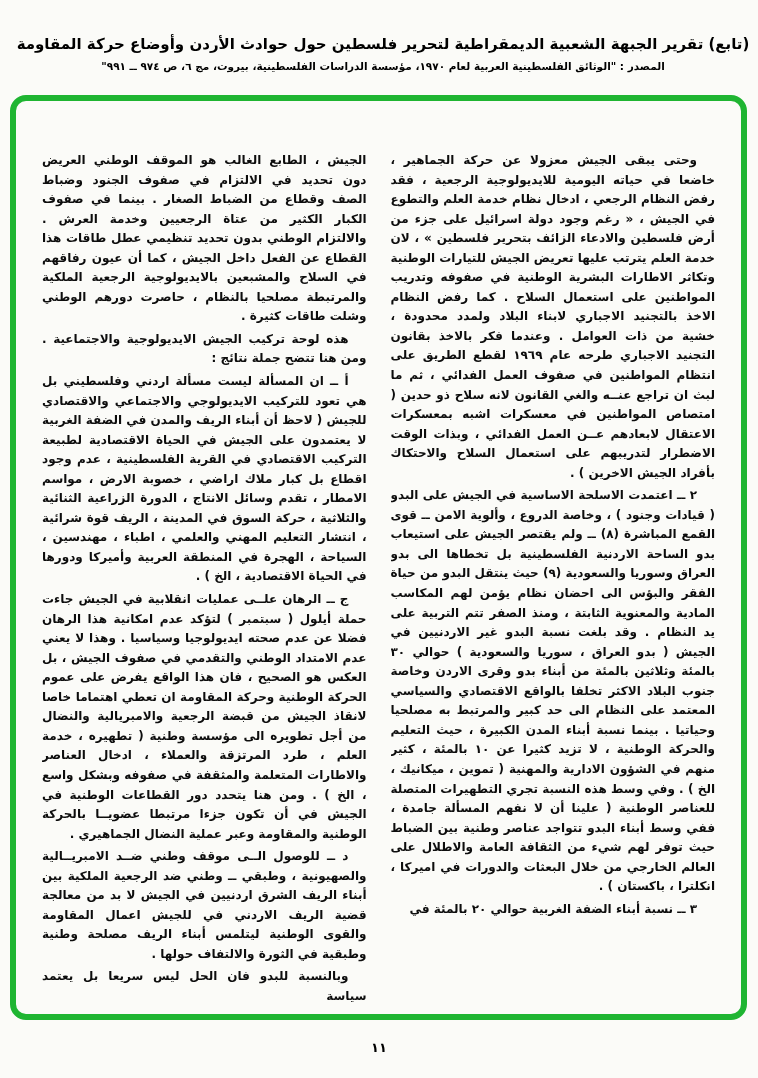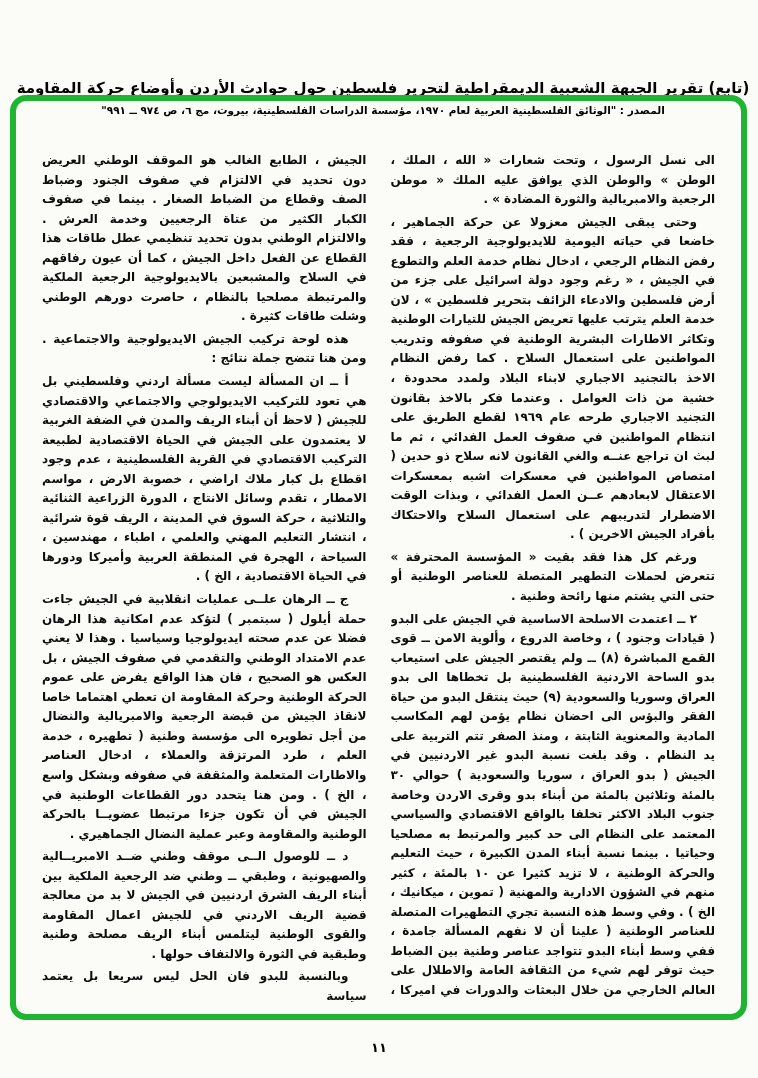--- a/index.html
+++ b/index.html
@@ -17,21 +17,20 @@
     width: 758px;
     height: 1078px;
     direction: rtl;
   }
   .header {
     position: absolute;
     top: 34px;
     left: 14px;
     right: 6px;
     text-align: center;
-    margin-top: 44px;
   }
   .doc-title {
     font-size: 15px;
     font-weight: bold;
     letter-spacing: 0;
     line-height: 1.35;
     color: #000;
   }
   .doc-source {
     margin-top: 6px;
@@ -97,23 +96,21 @@
 
   <div class="header">
     <div class="doc-title">(تابع) تقرير الجبهة الشعبية الديمقراطية لتحرير فلسطين حول حوادث الأردن وأوضاع حركة المقاومة</div>
     <div class="doc-source">المصدر : "الوثائق الفلسطينية العربية لعام ١٩٧٠، مؤسسة الدراسات الفلسطينية، بيروت، مج ٦، ص ٩٧٤ ــ ٩٩١"</div>
   </div>
 
   <div class="green-frame">
     <div class="columns">
 
       <div class="col">
-        <p class="para">الى نسل الرسول ، وتحت شعارات « الله ، الملك ، الوطن » والوطن الذي يوافق عليه الملك « موطن الرجعية والامبريالية والثورة المضادة » .</p>
         <p class="para indent">وحتى يبقى الجيش معزولا عن حركة الجماهير ، خاضعا في حياته اليومية للايديولوجية الرجعية ، فقد رفض النظام الرجعي ، ادخال نظام خدمة العلم والتطوع في الجيش ، « رغم وجود دولة اسرائيل على جزء من أرض فلسطين والادعاء الزائف بتحرير فلسطين » ، لان خدمة العلم يترتب عليها تعريض الجيش للتيارات الوطنية وتكاثر الاطارات البشرية الوطنية في صفوفه وتدريب المواطنين على استعمال السلاح . كما رفض النظام الاخذ بالتجنيد الاجباري لابناء البلاد ولمدد محدودة ، خشية من ذات العوامل . وعندما فكر بالاخذ بقانون التجنيد الاجباري طرحه عام ١٩٦٩ لقطع الطريق على انتظام المواطنين في صفوف العمل الفدائي ، ثم ما لبث ان تراجع عنــه والغي القانون لانه سلاح ذو حدين ( امتصاص المواطنين في معسكرات اشبه بمعسكرات الاعتقال لابعادهم عــن العمل الفدائي ، وبذات الوقت الاضطرار لتدريبهم على استعمال السلاح والاحتكاك بأفراد الجيش الاخرين ) .</p>
-        <p class="para indent">ورغم كل هذا فقد بقيت « المؤسسة المحترفة » تتعرض لحملات التطهير المتصلة للعناصر الوطنية أو حتى التي يشتم منها رائحة وطنية .</p>
         <p class="para indent">٢ ــ اعتمدت الاسلحة الاساسية في الجيش على البدو ( قيادات وجنود ) ، وخاصة الدروع ، وألوية الامن ــ قوى القمع المباشرة (٨) ــ ولم يقتصر الجيش على استيعاب بدو الساحة الاردنية الفلسطينية بل تخطاها الى بدو العراق وسوريا والسعودية (٩) حيث ينتقل البدو من حياة الفقر والبؤس الى احضان نظام يؤمن لهم المكاسب المادية والمعنوية الثابتة ، ومنذ الصفر تتم التربية على يد النظام . وقد بلغت نسبة البدو غير الاردنيين في الجيش ( بدو العراق ، سوريا والسعودية ) حوالي ٣٠ بالمئة وثلاثين بالمئة من أبناء بدو وقرى الاردن وخاصة جنوب البلاد الاكثر تخلفا بالواقع الاقتصادي والسياسي المعتمد على النظام الى حد كبير والمرتبط به مصلحيا وحياتيا . بينما نسبة أبناء المدن الكبيرة ، حيث التعليم والحركة الوطنية ، لا تزيد كثيرا عن ١٠ بالمئة ، كثير منهم في الشؤون الادارية والمهنية ( تموين ، ميكانيك ، الخ ) . وفي وسط هذه النسبة تجري التطهيرات المتصلة للعناصر الوطنية ( علينا أن لا نفهم المسألة جامدة ، ففي وسط أبناء البدو تتواجد عناصر وطنية بين الضباط حيث توفر لهم شيء من الثقافة العامة والاطلال على العالم الخارجي من خلال البعثات والدورات في اميركا ، انكلترا ، باكستان ) .</p>
         <p class="para indent">٣ ــ نسبة أبناء الضفة الغربية حوالي ٢٠ بالمئة في</p>
       </div>
 
       <div class="col">
         <p class="para">الجيش ، الطابع الغالب هو الموقف الوطني العريض دون تحديد في الالتزام في صفوف الجنود وضباط الصف وقطاع من الضباط الصغار . بينما في صفوف الكبار الكثير من عتاة الرجعيين وخدمة العرش . والالتزام الوطني بدون تحديد تنظيمي عطل طاقات هذا القطاع عن الفعل داخل الجيش ، كما أن عيون رفاقهم في السلاح والمشبعين بالايديولوجية الرجعية الملكية والمرتبطة مصلحيا بالنظام ، حاصرت دورهم الوطني وشلت طاقات كثيرة .</p>
         <p class="para indent">هذه لوحة تركيب الجيش الايديولوجية والاجتماعية . ومن هنا تتضح جملة نتائج :</p>
         <p class="para indent">أ ــ ان المسألة ليست مسألة اردني وفلسطيني بل هي تعود للتركيب الايديولوجي والاجتماعي والاقتصادي للجيش ( لاحظ أن أبناء الريف والمدن في الضفة الغربية لا يعتمدون على الجيش في الحياة الاقتصادية لطبيعة التركيب الاقتصادي في القرية الفلسطينية ، عدم وجود اقطاع بل كبار ملاك اراضي ، خصوبة الارض ، مواسم الامطار ، تقدم وسائل الانتاج ، الدورة الزراعية الثنائية والثلاثية ، حركة السوق في المدينة ، الريف قوة شرائية ، انتشار التعليم المهني والعلمي ، اطباء ، مهندسين ، السياحة ، الهجرة في المنطقة العربية وأميركا ودورها في الحياة الاقتصادية ، الخ ) .</p>
         <p class="para indent">ج ــ الرهان علــى عمليات انقلابية في الجيش جاءت حملة أيلول ( سبتمبر ) لتؤكد عدم امكانية هذا الرهان فضلا عن عدم صحته ايديولوجيا وسياسيا . وهذا لا يعني عدم الامتداد الوطني والتقدمي في صفوف الجيش ، بل العكس هو الصحيح ، فان هذا الواقع يفرض على عموم الحركة الوطنية وحركة المقاومة ان تعطي اهتماما خاصا لانقاذ الجيش من قبضة الرجعية والامبريالية والنضال من أجل تطويره الى مؤسسة وطنية ( تطهيره ، خدمة العلم ، طرد المرتزقة والعملاء ، ادخال العناصر والاطارات المتعلمة والمثقفة في صفوفه وبشكل واسع ، الخ ) . ومن هنا يتحدد دور القطاعات الوطنية في الجيش في أن تكون جزءا مرتبطا عضويــا بالحركة الوطنية والمقاومة وعبر عملية النضال الجماهيري .</p>
         <p class="para indent">د ــ للوصول الــى موقف وطني ضــد الامبريــالية والصهيونية ، وطبقي ــ وطني ضد الرجعية الملكية بين أبناء الريف الشرق اردنيين في الجيش لا بد من معالجة قضية الريف الاردني في للجيش اعمال المقاومة والقوى الوطنية ليتلمس أبناء الريف مصلحة وطنية وطبقية في الثورة والالتفاف حولها .</p>

